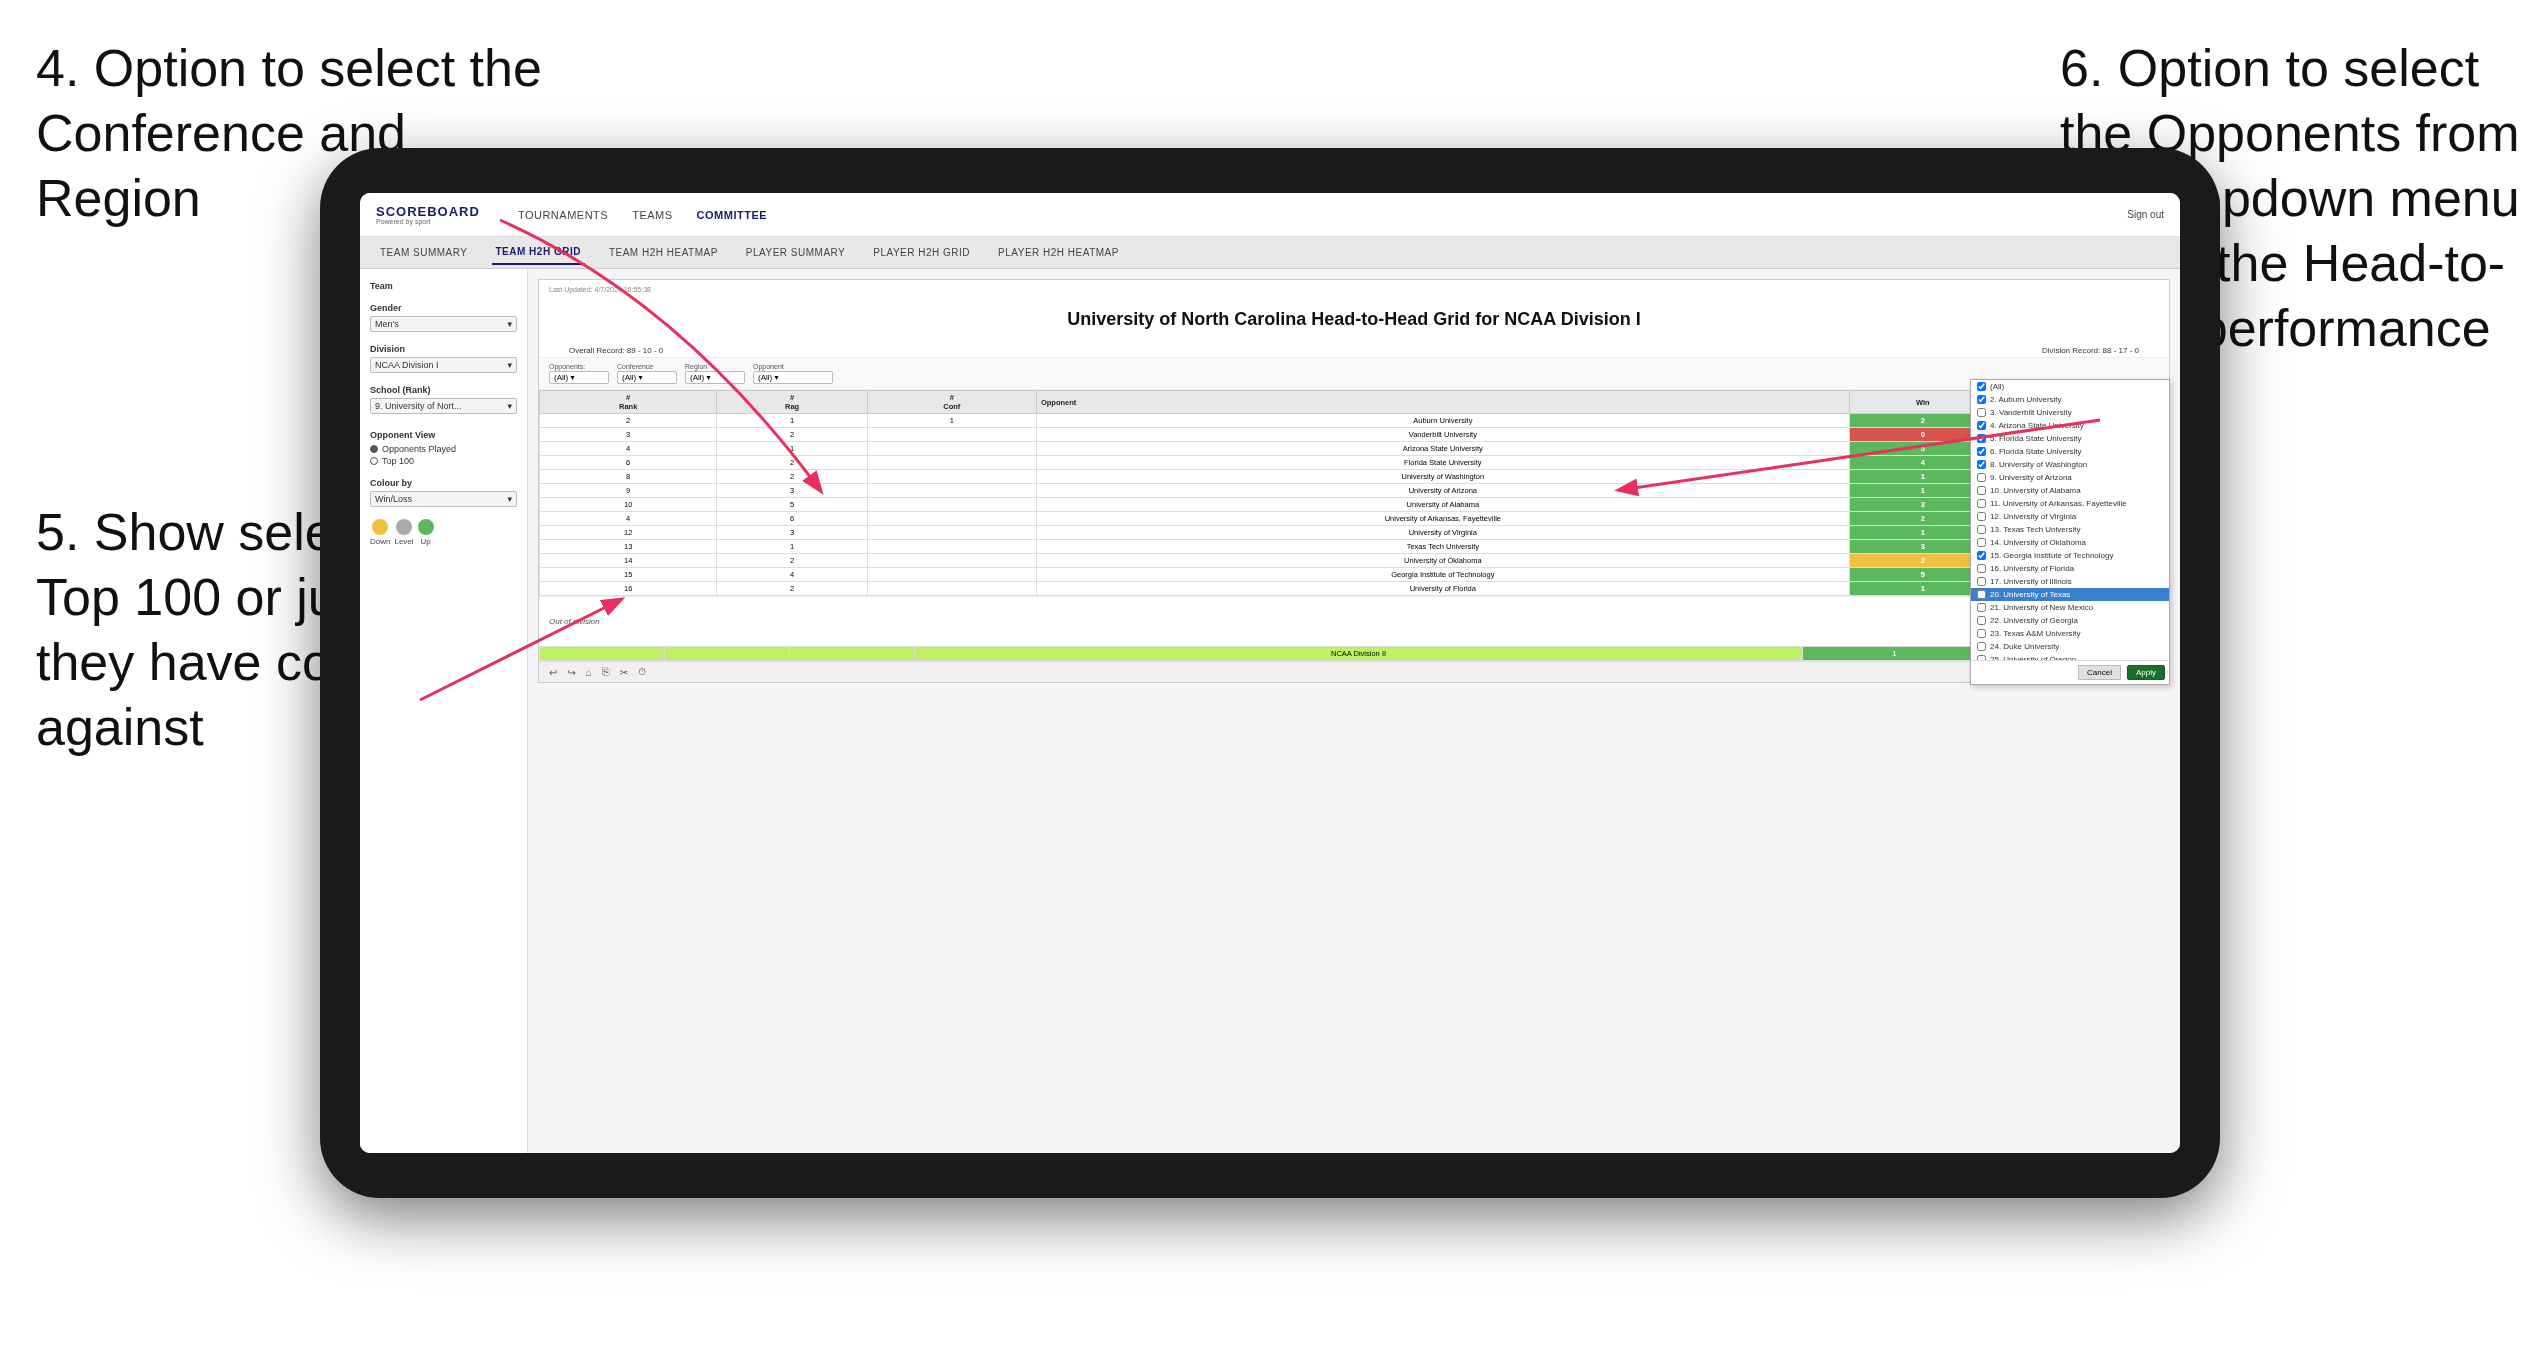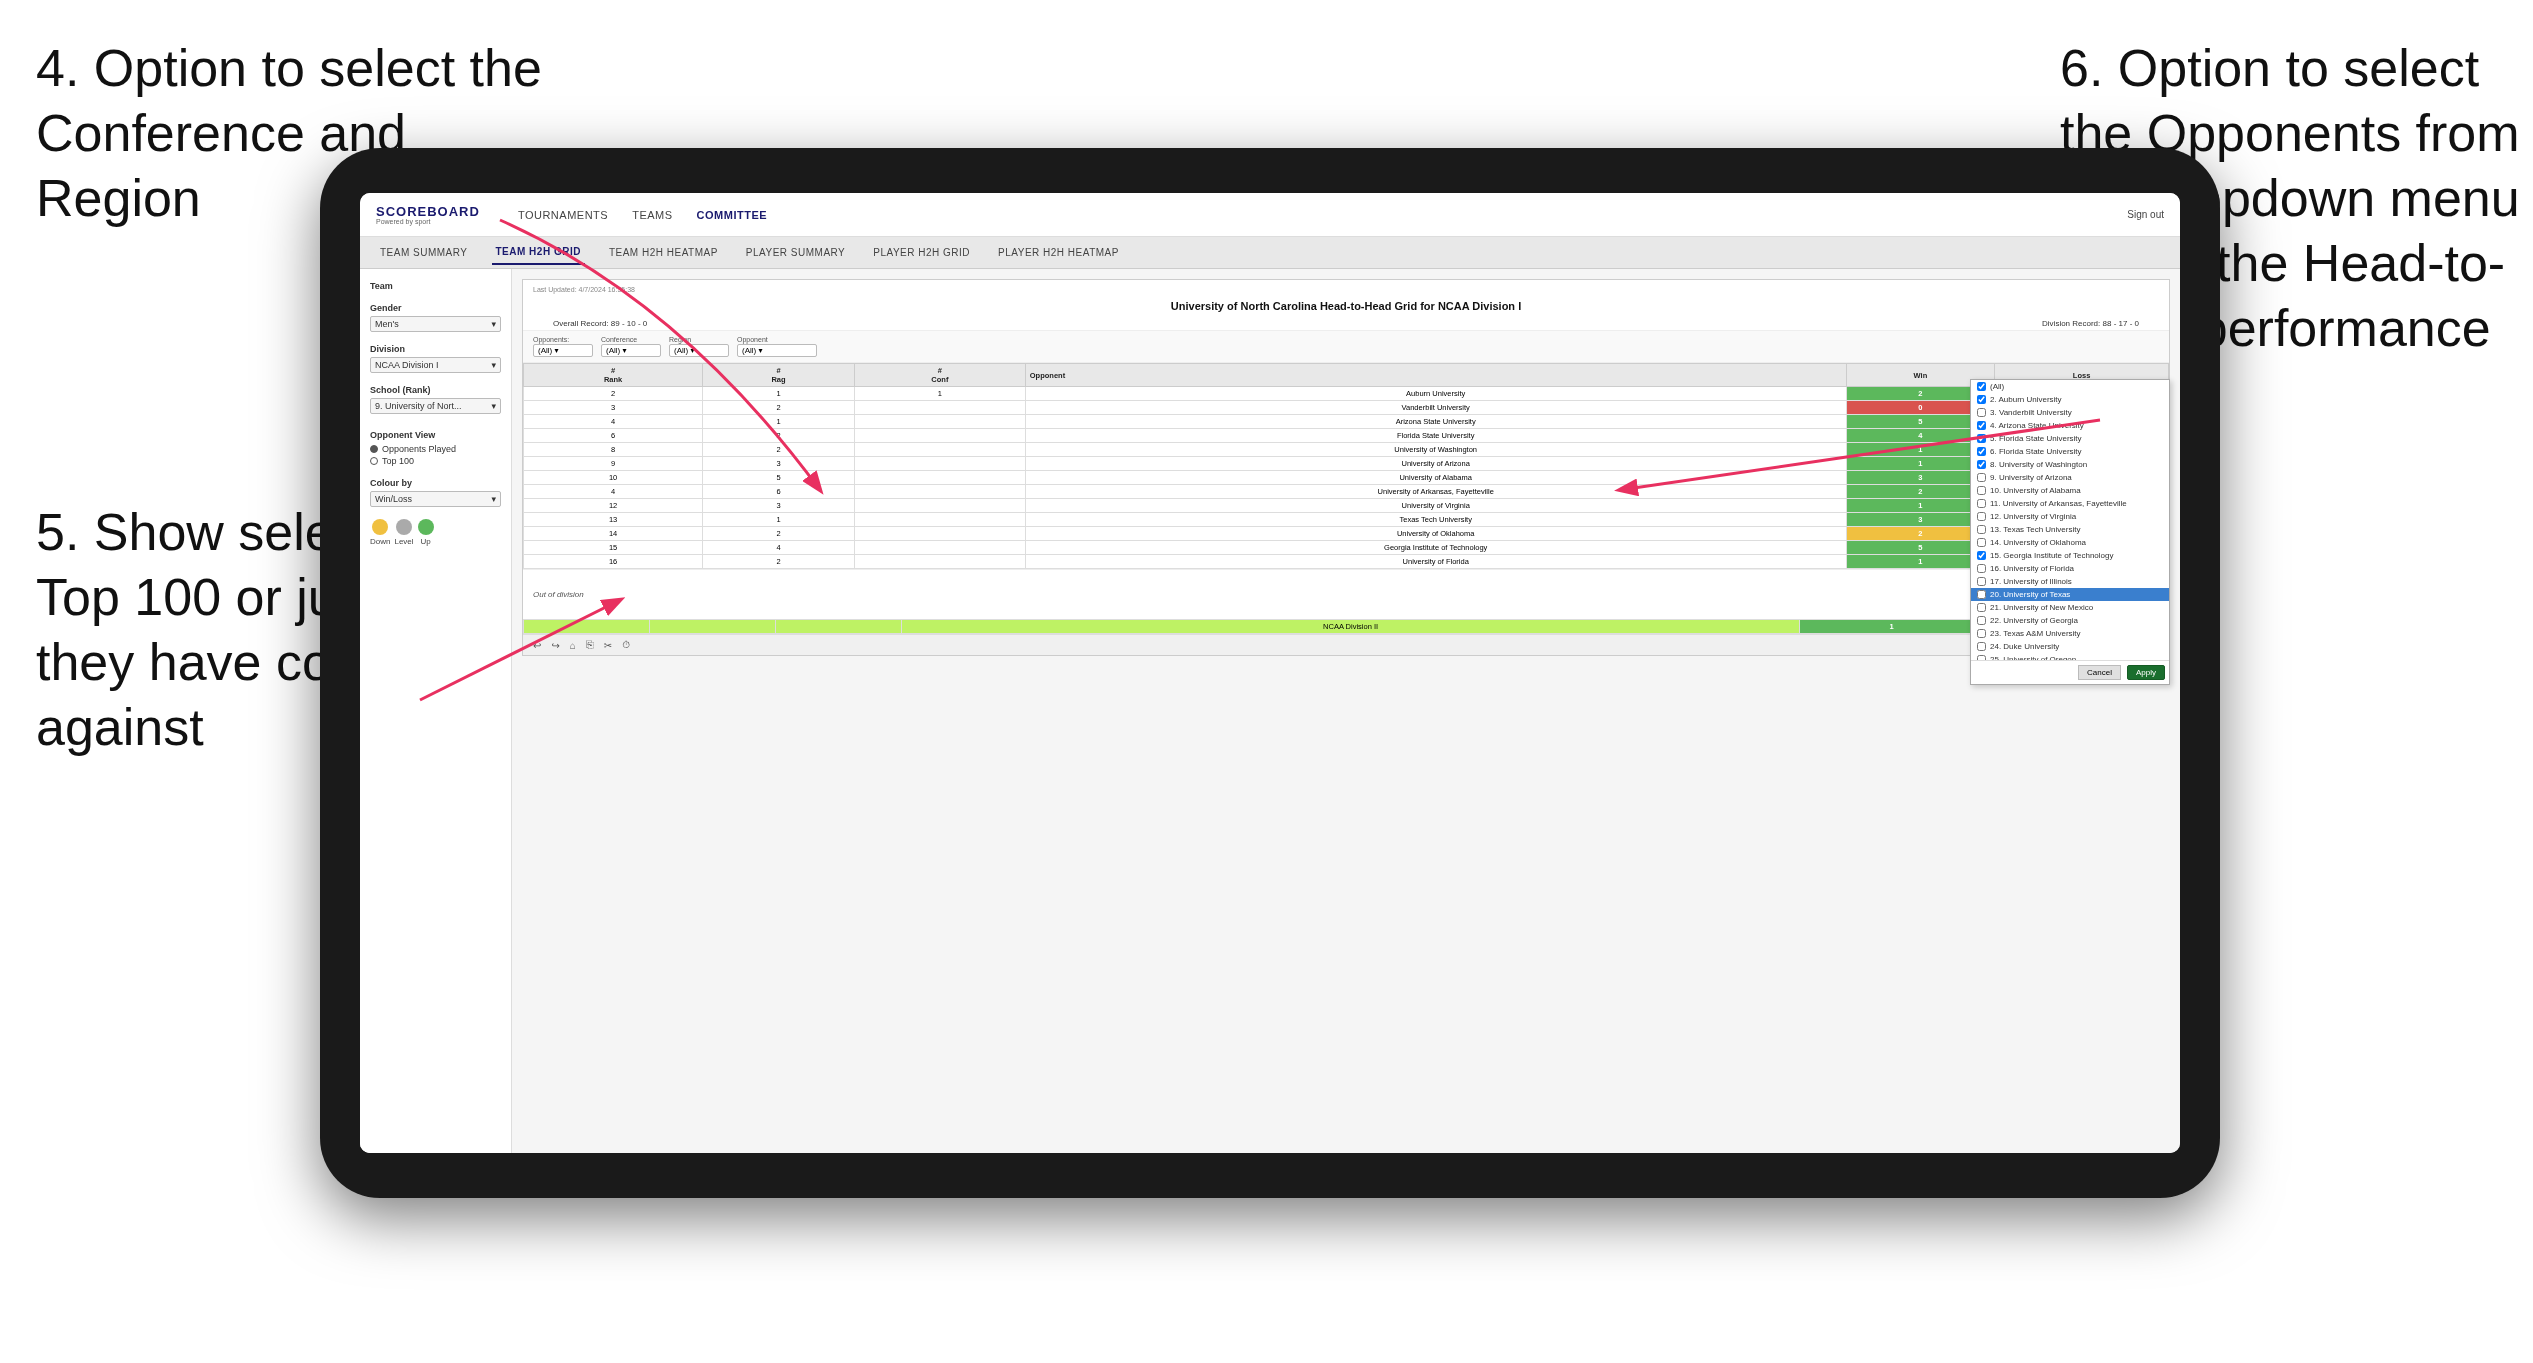--- a/index.html
+++ b/index.html
@@ -122,21 +122,21 @@
     }
 
     .app-content {
       display: flex;
       height: calc(960px - 76px);
       background: #f5f5f5;
     }
 
     
     .sidebar {
-      width: 152px;
+      width: 168px;
       background: #ffffff;
       border-right: 1px solid #ddd;
       padding: 12px 10px;
       font-size: 9px;
       flex-shrink: 0;
     }
 
     .sidebar-section { margin-bottom: 12px; }
     .sidebar-label {
       font-size: 9px;
@@ -200,25 +200,25 @@
 
     .grid-header-bar {
       padding: 6px 10px 2px;
       border-bottom: 1px solid #eee;
     }
     .grid-header-bar .last-updated {
       font-size: 7px;
       color: #888;
     }
     .grid-title {
-      font-size: 11px;
+      font-size: 18px;
       font-weight: bold;
       color: #111;
       text-align: center;
-      margin: 7px 0;
+      margin: 16px 0;
     }
     .grid-records {
       display: flex;
       justify-content: space-between;
       font-size: 8px;
       color: #333;
       padding: 0 20px;
     }
 
     

